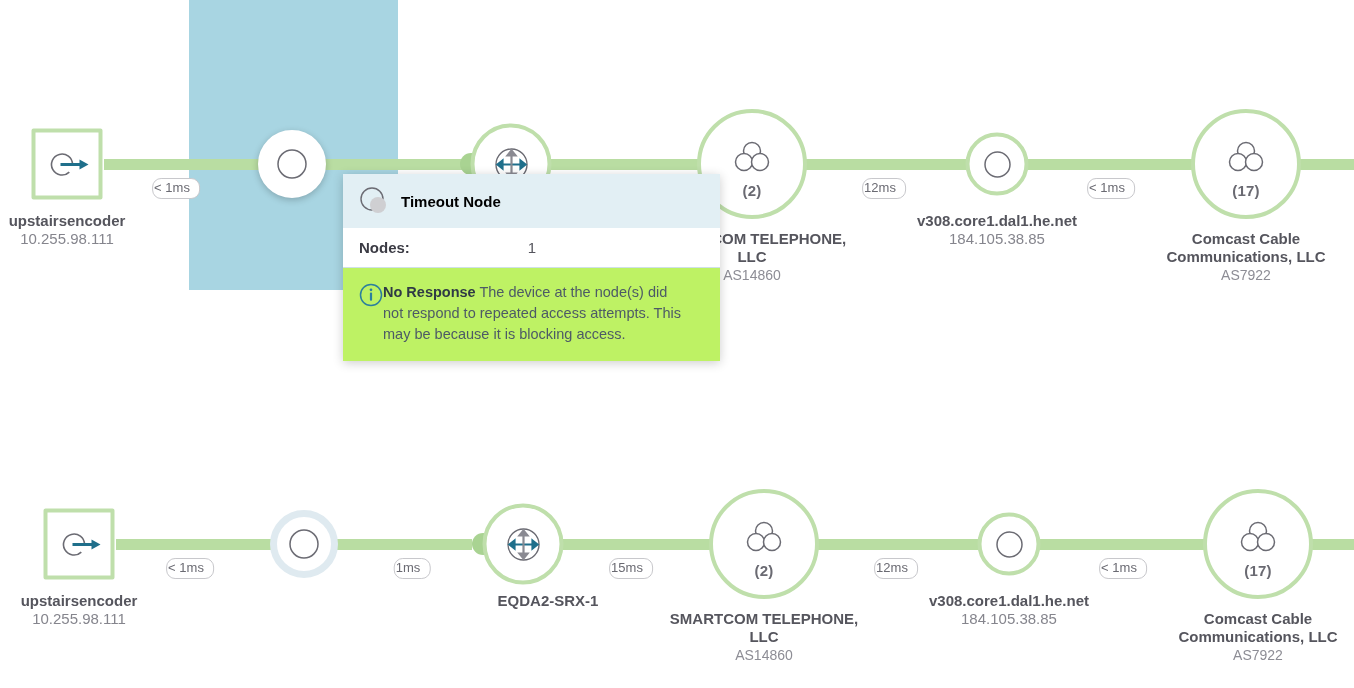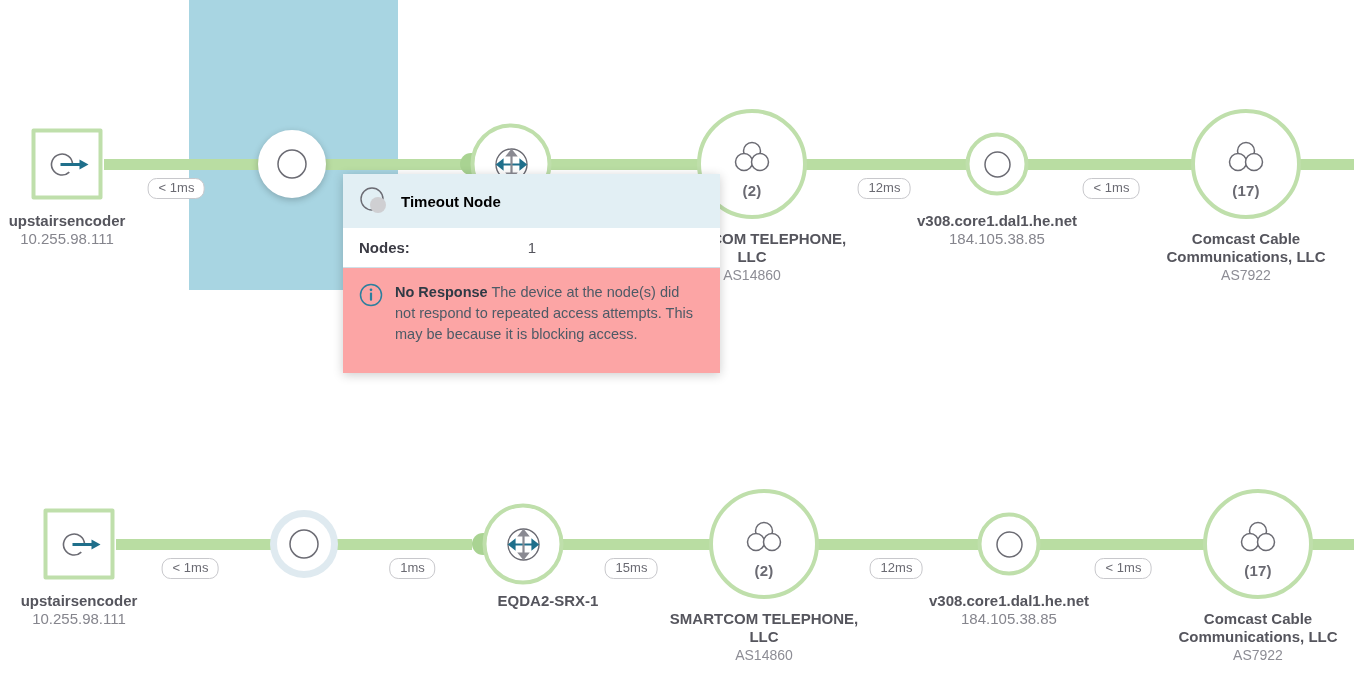--- a/index.html
+++ b/index.html
@@ -37,21 +37,21 @@
   
   .pill{
     position:absolute;
     transform:translateX(-50%);
     border:1px solid #c8c8cc;
     border-radius:9px;
     background:#ffffff;
     color:#6a6a72;
     font-size:13px;
     line-height:16px;
-    padding:1px 9px 2px 10px;
+    padding:1px 9px 2px 1px;
     white-space:nowrap;
   }
 
   
   .node{
     position:absolute;
     transform:translate(-50%,-50%);
     display:flex;align-items:center;justify-content:center;
     background:#ffffff;
     box-sizing:border-box;
@@ -142,24 +142,23 @@
   .tt-row{
     background:#ffffff;
     display:flex;
     align-items:flex-end;
     padding:11px 16px;
     border-bottom:1px solid #cfe0e8;
   }
   .tt-row .k{font-weight:bold;color:#3b3b44;font-size:15px;}
   .tt-row .v{color:#55555d;font-size:15px;margin-left:118px;}
   .tt-note{
-    background:#fca5a5;
+    background:#bef264;
     display:flex;
-    gap:12px;
-    padding:14px 16px 28px 16px;
+    padding:14px 16px 16px 16px;
   }
   .tt-note .txt{
     color:#4d5a66;font-size:14.5px;line-height:21px;max-width:300px;
   }
   .tt-note .txt b{color:#2f3a45;}
 </style>
 </head>
 <body>
 
 <div class="stage">

